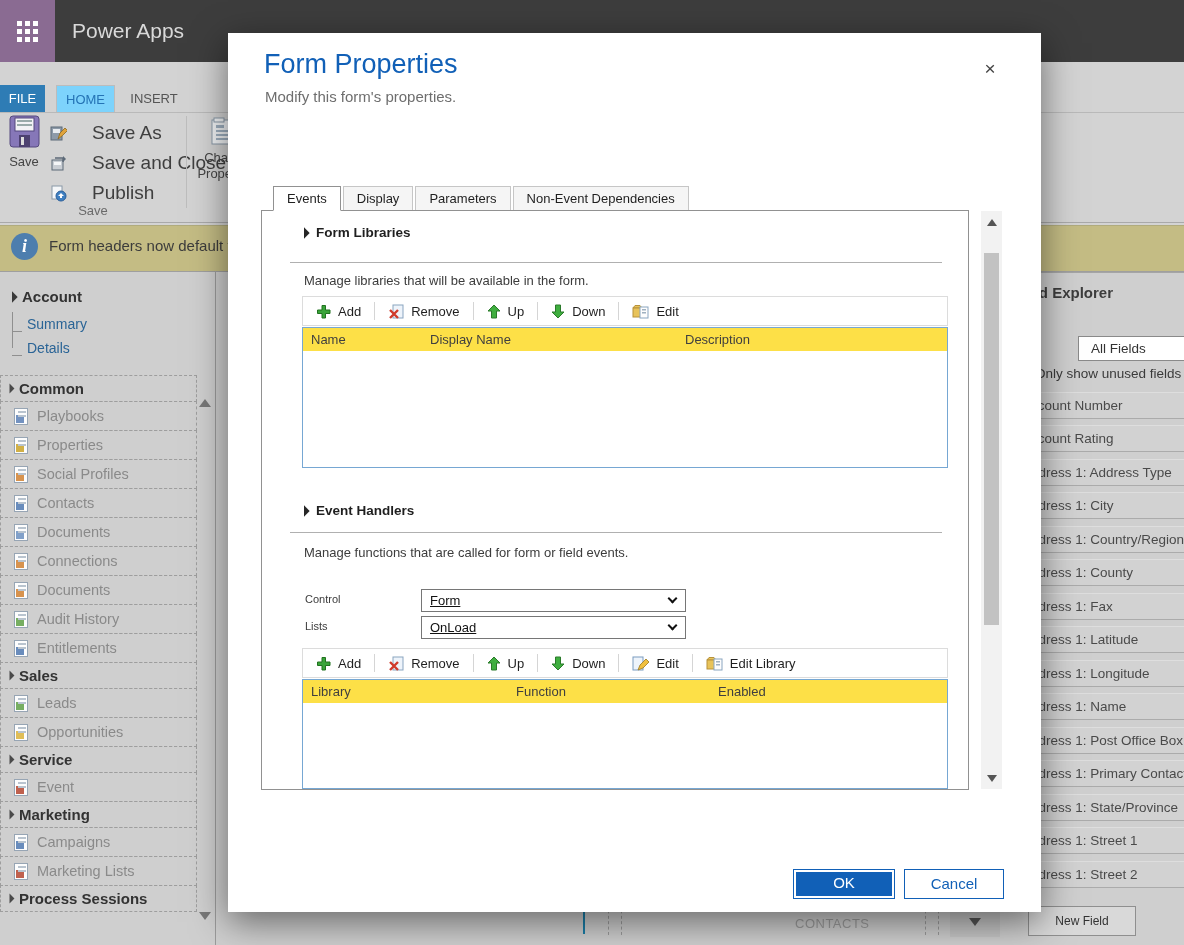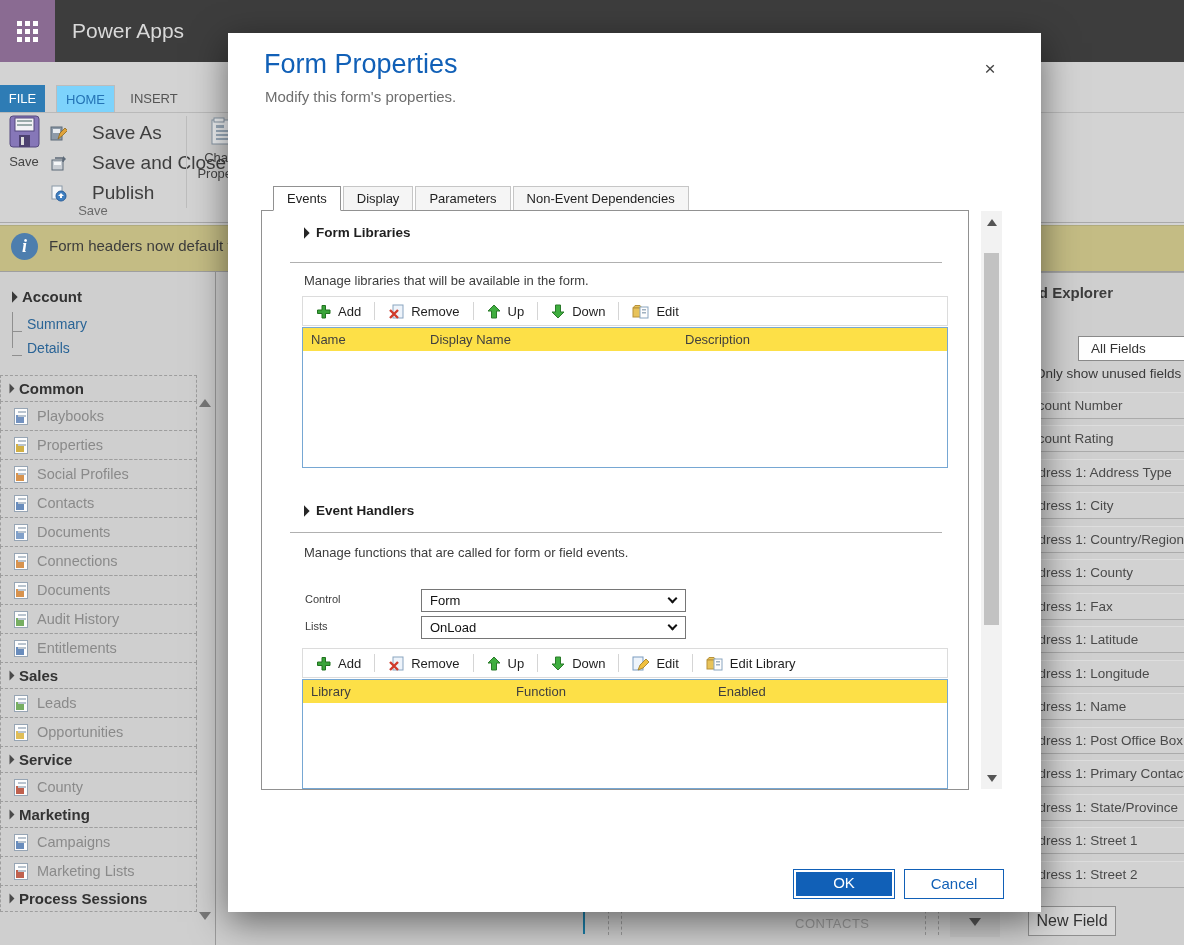--- a/index.html
+++ b/index.html
@@ -64,21 +64,21 @@
   .caret-btn { left:950px; top:906px; width:50px; height:31px; background:#c6c6c6; display:flex; align-items:center; justify-content:center; }
 
   
   .fepanel { z-index:1; }
   .fe-topline { left:1016px; top:272px; width:168px; height:1px; background:#a5a5a5; }
   .fe-title { left:1013px; top:284px; font-size:15px; font-weight:bold; color:#3d3d3d; white-space:nowrap; }
   .fe-filter { left:1078px; top:336px; width:116px; height:25px; background:#fff; border:1px solid #8a8a8a; font-size:13.5px; color:#333; line-height:23px; padding-left:12px; }
   .fe-check { left:1016px; top:368px; width:13px; height:13px; background:#fff; border:1px solid #777; }
   .fe-chklbl { left:1035px; top:366px; font-size:13.5px; color:#3a3a3a; white-space:nowrap; }
   .fe-field { left:1014px; width:175px; height:27px; background:#d2d2d2; border-top:1px solid #dedede; border-bottom:1px solid #ababab; font-size:13.5px; color:#4a4a4a; line-height:25px; padding-left:8px; white-space:nowrap; }
-  .newfield-btn { left:1028px; top:906px; width:88px; height:30px; background:#d9d9d9; border:1px solid #8f8f8f; font-size:16px; color:#333; text-align:center; line-height:28px; }
+  .newfield-btn { left:1028px; top:906px; width:108px; height:30px; background:#d9d9d9; border:1px solid #8f8f8f; font-size:12px; color:#333; text-align:center; line-height:28px; }
 
   
   .modal { left:228px; top:33px; width:813px; height:879px; background:#fff; box-shadow:0 10px 34px rgba(0,0,0,.5); z-index:10; }
   .m-title { left:36px; top:16px; font-size:27px; color:#1160b7; }
   .m-sub { left:37px; top:55px; font-size:15px; color:#6e6e6e; }
   .m-close { left:748px; top:22px; width:28px; height:28px; font-size:19px; color:#444; text-align:center; line-height:28px; }
   .m-tabs { left:45px; top:153px; display:flex; }
   .m-tab { height:24px; line-height:23px; padding:0 13px; font-size:13px; color:#1f1f1f; background:#f5f5f5; border:1px solid #c6c6c6; border-bottom:none; margin-right:2px; }
   .m-tab.active { background:#fff; border:1px solid #919191; border-bottom:1px solid #fff; height:25px; position:relative; z-index:3; }
   .m-panel { left:33px; top:177px; width:708px; height:580px; border:1px solid #919191; background:#fff; z-index:2; }
@@ -92,21 +92,21 @@
   .sec-hdr .tri { border-bottom-color:#262626; }
   .sec-hdr .t { font-size:13.5px; font-weight:bold; color:#1f1f1f; }
   .divider { height:1px; background:#b0b0b0; }
   .desc { font-size:13px; color:#3c3c3c; }
   .toolbar { width:646px; height:30px; border:1px solid #dcdcdc; background:#fff; display:flex; align-items:center; }
   .tb-btn { display:flex; align-items:center; gap:7px; padding:0 13px; font-size:13px; color:#1f1f1f; height:100%; }
   .tb-sep { width:1px; height:18px; background:#d5d5d5; }
   .grid { width:646px; border:1px solid #76a7d3; background:#fff; }
   .grid-head { display:flex; background:#fde047; height:23px; align-items:center; font-size:13px; color:#3f3f3f; }
   .grid-head span { white-space:nowrap; }
-  .dd { width:265px; height:23px; border:1px solid #767676; background:#fff; font-size:13px; line-height:21px; padding-left:8px; color:#111; }
+  .dd { width:265px; height:23px; border:1px solid #767676; background:#fff; font-size:13px; line-height:21px; padding-left:8px; color:#111;text-decoration:underline; }
   .dd .chev { position:absolute; right:9px; top:5px; width:7px; height:7px; border-right:2px solid #111; border-bottom:2px solid #111; transform:rotate(45deg); }
   .fld-lbl { font-size:11px; color:#3c3c3c; }
 
   .btn-ok { left:565px; top:836px; width:102px; height:30px; background:#1160b7; border:1px solid #1160b7; box-shadow:inset 0 0 0 2px #fff; color:#fff; font-size:15px; text-align:center; line-height:26px; }
   .btn-cancel { left:676px; top:836px; width:100px; height:30px; background:#fff; border:1px solid #1160b7; color:#1160b7; font-size:15px; text-align:center; line-height:28px; }
 </style>
 </head>
 <body>
 
 <div class="abs topbar"></div>
@@ -258,21 +258,21 @@
     <div class="nav-item">
         <span class="ent" style="--acc:#d9b13a"></span>
         <span>Opportunities</span>
       </div>
     <div class="nav-hdr">
         <span class="tri"></span>
         <span>Service</span>
       </div>
     <div class="nav-item">
         <span class="ent" style="--acc:#b5452f"></span>
-        <span>County</span>
+        <span>Event</span>
       </div>
     <div class="nav-hdr">
         <span class="tri"></span>
         <span>Marketing</span>
       </div>
     <div class="nav-item">
         <span class="ent" style="--acc:#4f78b0"></span>
         <span>Campaigns</span>
       </div>
     <div class="nav-item">

